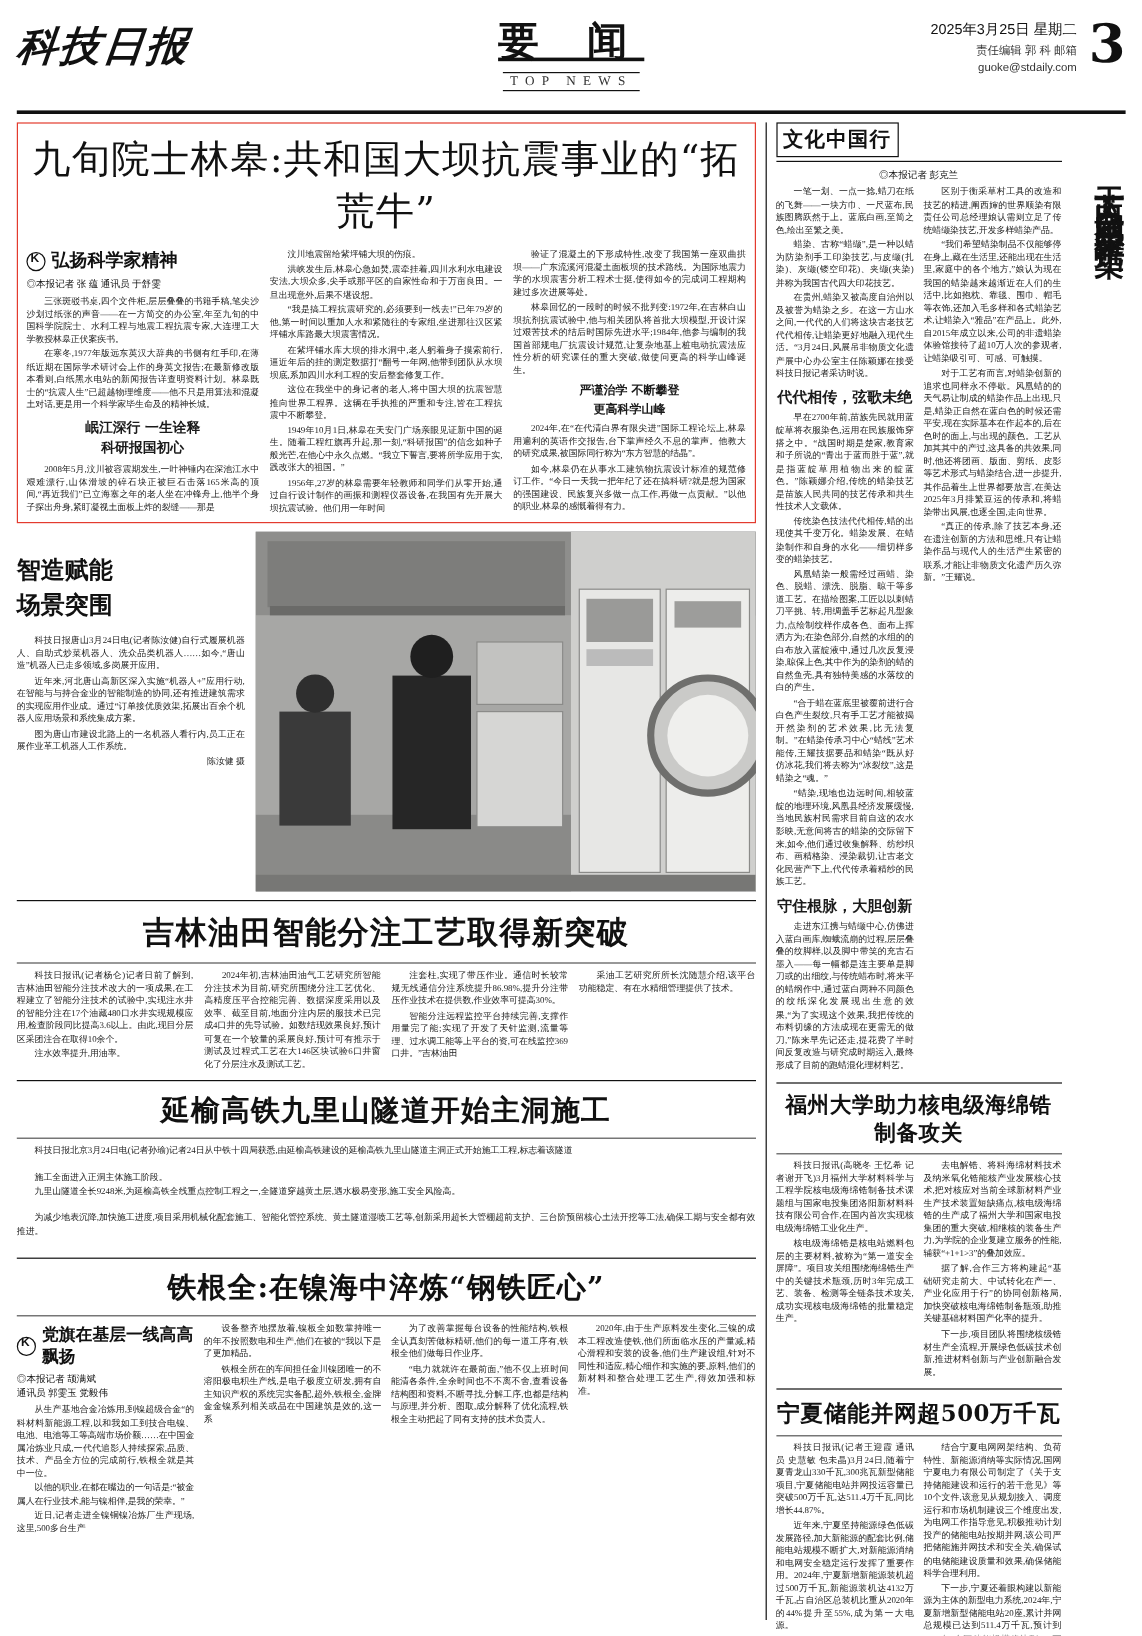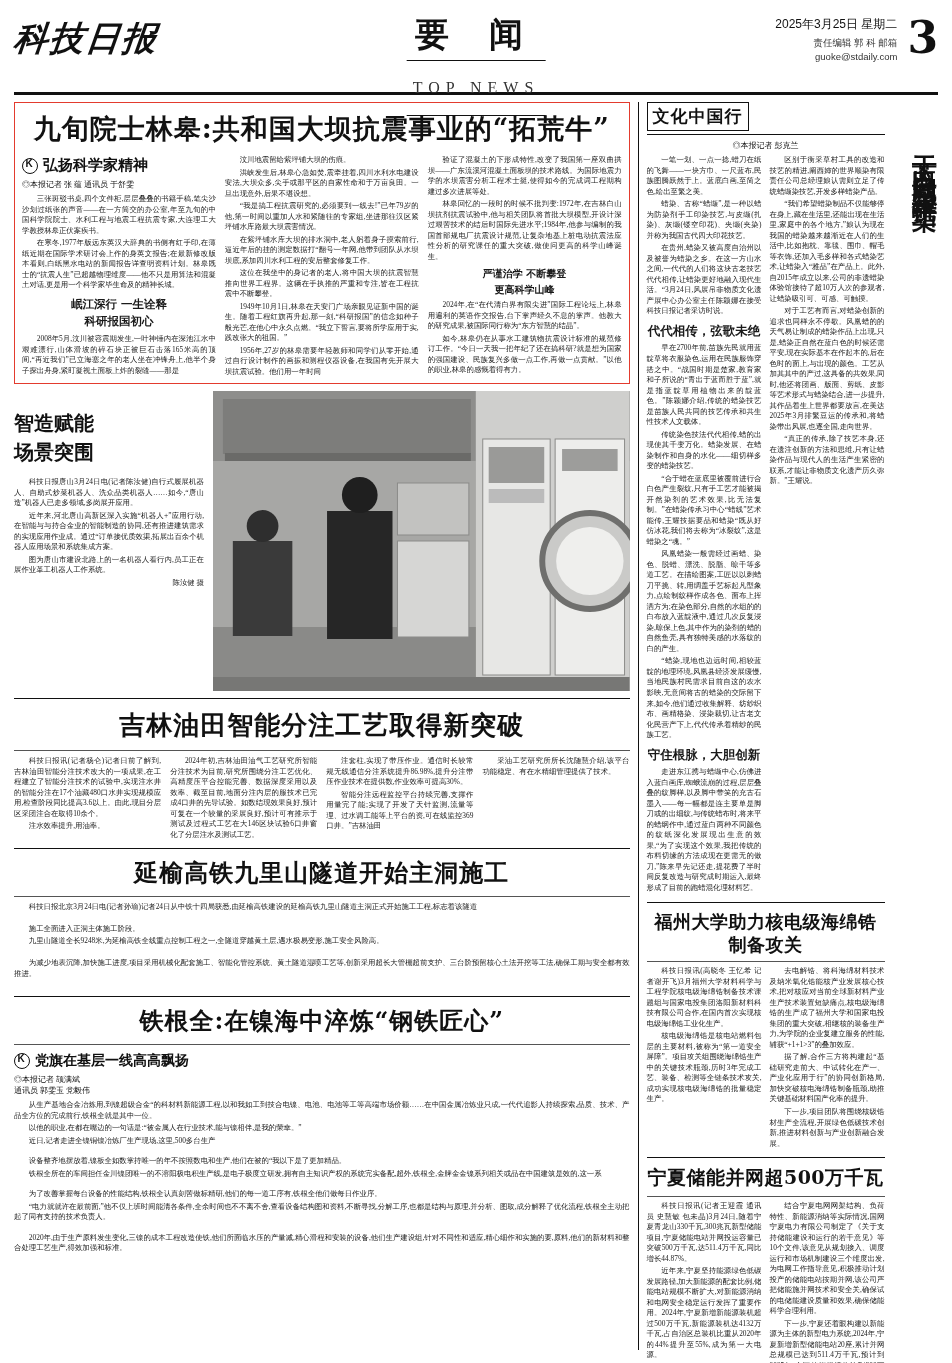--- a/index.html
+++ b/index.html
@@ -8,63 +8,63 @@
     font-family:"Liberation Serif", serif;
     color:#111;
     -webkit-font-smoothing:antialiased;
   }
   .page{position:relative;width:952px;height:1363px;overflow:hidden;padding:0;box-sizing:border-box;}
 
   
   .masthead{position:relative;height:82px;border-bottom:3px solid #111;margin:10px 14px 0 14px;}
   .mh-logo{position:absolute;left:0;top:6px;font-family:"DejaVu Serif",serif;font-weight:700;font-size:34px;letter-spacing:2px;
     font-style:italic;color:#111;transform:skewX(-6deg);}
-  .mh-center{position:absolute;left:50%;transform:translateX(-50%);top:2px;text-align:center;}
+  .mh-center{position:absolute;left:50%;transform:translateX(-50%);top:2px;text-align:center;text-decoration:underline;}
   .mh-center .cn{font-size:34px;font-weight:700;letter-spacing:14px;font-family:"DejaVu Serif",serif;}
-  .mh-center .en{font-size:16px;letter-spacing:6px;color:#333;margin-top:2px;border-top:1px solid #111;border-bottom:1px solid #111;padding:18px 6px;display:inline-block;}
+  .mh-center .en{font-size:11px;letter-spacing:6px;color:#333;margin-top:2px;border-top:1px solid #111;border-bottom:1px solid #111;padding:1px 6px;display:inline-block;}
   .mh-right{position:absolute;right:0;top:6px;text-align:right;}
   .mh-date{font-size:12px;color:#111;margin-bottom:3px;font-family:"Liberation Sans",sans-serif;}
   .mh-editor{font-size:9.5px;color:#333;line-height:1.45;font-family:"Liberation Sans",sans-serif;}
   .mh-pageno{position:absolute;right:-4px;top:4px;font-size:44px;font-weight:700;font-family:"DejaVu Serif",serif;line-height:1;}
   .mh-right-inner{display:flex;align-items:flex-start;justify-content:flex-end;gap:10px;}
 
   
   .content{position:relative;display:flex;margin:7px 14px 0 14px;height:1248px;box-sizing:border-box;}
   .col-left{width:625px;position:relative;}
   .col-div{width:1px;background:#111;margin:0 8px;}
   .col-right{width:296px;position:relative;}
   .tiny{font-size:7.4px;line-height:1.42;text-align:justify;color:#1a1a1a;}
   .tiny p{margin:0 0 2px 0;text-indent:2em;}
   .byline{font-size:8px;color:#111;margin:3px 0 4px 0;}
   .rule{height:1px;background:#111;}
   .rule-thin{height:1px;background:#555;}
 
   
   .topbox{border:1.6px solid #e33b2e;padding:6px 7px 4px 7px;box-sizing:border-box;}
-  .topbox h1{margin:2px 0 8px 0;font-size:27px;letter-spacing:1px;text-align:center;font-family:"DejaVu Serif",serif;font-weight:700;}
+  .topbox h1{margin:2px 0 8px 0;font-size:32px;letter-spacing:1px;text-align:center;font-family:"DejaVu Serif",serif;font-weight:400;}
   .topcols{display:flex;gap:9px;}
   .tcol{flex:1;}
   .kicker{display:flex;align-items:center;gap:5px;font-size:15px;font-weight:700;font-family:"DejaVu Serif",serif;margin:1px 0 4px 0;}
   .kmark{width:14px;height:14px;border:1.3px solid #111;border-radius:50%;display:inline-block;position:relative;flex:none;}
   .kmark:after{content:"K";position:absolute;left:2.5px;top:-1px;font-size:10px;font-weight:700;font-family:"Liberation Sans",sans-serif;}
   .subhead{text-align:center;font-size:11.5px;font-weight:700;font-family:"DejaVu Serif",serif;line-height:1.5;margin:5px 0 4px 0;}
   .subhead2{text-align:center;font-size:10px;font-weight:700;font-family:"DejaVu Serif",serif;line-height:1.55;margin:4px 0 3px 0;}
 
   
   .photo-row{display:flex;margin-top:7px;gap:9px;}
   .photo-cap{width:190px;}
   .cap-title{font-size:20px;font-weight:700;font-family:"DejaVu Serif",serif;line-height:1.45;margin:18px 0 10px 0;}
   .photo{flex:1;height:300px;position:relative;overflow:hidden;background:#9a9a9a;}
 
   
   .h-big{font-size:26px;font-weight:700;font-family:"DejaVu Serif",serif;text-align:center;letter-spacing:1px;margin:9px 0 7px 0;}
   .h-big2{font-size:24px;font-weight:700;font-family:"DejaVu Serif",serif;text-align:center;letter-spacing:1px;margin:8px 0 7px 0;}
   .cols3{display:flex;gap:9px;}
   .cols3 > div{flex:1;}
-  .cols4{display:flex;gap:8px;flex-direction:column;}
+  .cols4{display:flex;gap:8px;}
   .cols4 > div{flex:1;}
 
   
   .brand{display:flex;align-items:center;gap:6px;border-bottom:1.5px solid #111;padding-bottom:3px;margin-bottom:5px;}
   .brand .bx{font-size:17px;font-weight:700;font-family:"DejaVu Serif",serif;letter-spacing:1px;border:1.5px solid #111;padding:2px 5px;}
   .vtitle{position:absolute;right:0;top:34px;width:54px;font-size:25px;font-weight:700;font-family:"DejaVu Serif",serif;
      writing-mode:vertical-rl;text-orientation:upright;letter-spacing:5px;line-height:1.12;height:470px;}
   .r-sub{font-size:12.5px;font-weight:700;font-family:"DejaVu Serif",serif;text-align:center;margin:5px 0 4px 0;}
   .r-h{font-size:18px;font-weight:700;font-family:"DejaVu Serif",serif;text-align:center;letter-spacing:0.5px;margin:7px 0 5px 0;line-height:1.3;}
   .r-h2{font-size:19px;font-weight:700;font-family:"DejaVu Serif",serif;text-align:center;letter-spacing:0.5px;margin:7px 0 5px 0;}
@@ -267,22 +267,22 @@
         <div class="byline" style="text-align:center">◎本报记者 彭克兰</div>
 
         <div class="cols2">
           <div class="tiny">
             <p>一笔一划、一点一捻,蜡刀在纸的飞舞——一块方巾、一尺蓝布,民族图腾跃然于上。蓝底白画,至简之色,绘出至繁之美。</p>
             <p>蜡染、古称“蜡缬”,是一种以蜡为防染剂手工印染技艺,与皮缬(扎染)、灰缬(镂空印花)、夹缬(夹染)并称为我国古代四大印花技艺。</p>
             <p>在贵州,蜡染又被高度自治州以及被誉为蜡染之乡。在这一方山水之间,一代代的人们将这块古老技艺代代相传,让蜡染更好地融入现代生活。“3月24日,风展吊非物质文化遗产展中心办公室主任陈颖娜在接受科技日报记者采访时说。</p>
             <div class="r-sub">代代相传，弦歌未绝</div>
             <p>早在2700年前,苗族先民就用蓝靛草将衣服染色,运用在民族服饰穿搭之中。“战国时期是楚家,教育家和子所说的“青出于蓝而胜于蓝”,就是指蓝靛草用植物出来的靛蓝色。”陈颖娜介绍,传统的蜡染技艺是苗族人民共同的技艺传承和共生性技术人文载体。</p>
             <p>传统染色技法代代相传,蜡的出现使其千变万化。蜡染发展、在蜡染制作和自身的水化——细切样多变的蜡染技艺。</p>
+            <p>风凰蜡染一般需经过画蜡、染色、脱蜡、漂洗、脱脂、晾干等多道工艺。在描绘图案,工匠以以刺蜡刀平挑、转,用绸盖手艺标起凡型象力,点绘制纹样作成各色、面布上挥洒方为;在染色部分,自然的水组的的白布放入蓝靛液中,通过几次反复浸染,晾保上色,其中作为的染剂的蜡的自然鱼壳,具有独特美感的水落纹的白的产生。</p>
             <p>“合于蜡在蓝底里被覆前进行合白色产生裂纹,只有手工艺才能被揭开然染剂的艺术效果,比无法复制。”在蜡染传承习中心“蜡线”艺术能传,王耀技据要品和蜡染“既从好仿冰花,我们将去称为“冰裂纹”,这是蜡染之“魂。”</p>
-            <p>风凰蜡染一般需经过画蜡、染色、脱蜡、漂洗、脱脂、晾干等多道工艺。在描绘图案,工匠以以刺蜡刀平挑、转,用绸盖手艺标起凡型象力,点绘制纹样作成各色、面布上挥洒方为;在染色部分,自然的水组的的白布放入蓝靛液中,通过几次反复浸染,晾保上色,其中作为的染剂的蜡的自然鱼壳,具有独特美感的水落纹的白的产生。</p>
             <p>“蜡染,现地也边远时间,相较蓝靛的地理环境,风凰县经济发展缓慢,当地民族村民需求目前自这的农水影映,无意间将古的蜡染的交际留下来,如今,他们通过收集解释、纺纱织布、画精格染、浸染裁切,让古老文化民营产下上,代代传承着精纱的民族工艺。</p>
             <div class="r-sub">守住根脉，大胆创新</div>
             <p>走进东江携与蜡缬中心,仿佛进入蓝白画库,蜘蛾流崩的过程,层层叠叠的纹脚样,以及脚中带笑的充古石墨入——每一幅都是连主要单是脚刀或的出细纹,与传统蜡布时,将来平的蜡纲作中,通过蓝白两种不同颜色的纹纸深化发展现出生意的效果,“为了实现这个效果,我把传统的布料切缘的方法成现在更需无的做刀,”陈来早先记还走,提花费了半时间反复改造与研究成时期运入,最终形成了目前的跑蜡混化理材料艺。</p>
           </div>
           <div class="tiny">
             <p>区别于衡采草村工具的改造和技艺的精进,阐西婶的世界顺染有限责任公司总经理娘认需则立足了传统蜡缬染技艺,开发多样蜡染产品。</p>
             <p>“我们希望蜡染制品不仅能够停在身上,藏在生活里,还能出现在生活里,家庭中的各个地方,”娘认为现在我国的蜡染越来越渐近在人们的生活中,比如抱枕、靠毯、围巾、帽毛等衣饰,还加入毛多样和各式蜡染艺术,让蜡染入“雅品”在产品上。此外,自2015年成立以来,公司的非遗蜡染体验馆接待了超10万人次的参观者,让蜡染吸引可、可感、可触摸。</p>
             <p>对于工艺有而言,对蜡染创新的追求也同样永不停歇。风凰蜡的的天气易让制成的蜡染作品上出现,只是,蜡染正自然在蓝白色的时候还需平安,现在实际基本在作起本的,后在色时的面上,与出现的颜色。工艺从加其其中的产过,这具备的共效果,同时,他还将团画、版面、剪纸、皮影等艺术形式与蜡染结合,进一步提升,其作品着生上世界都要放言,在美达2025年3月排繁豆运的传承和,将蜡染带出风展,也逐全国,走向世界。</p>
             <p>“真正的传承,除了技艺本身,还在遗注创新的方法和思维,只有让蜡染作品与现代人的生活产生紧密的联系,才能让非物质文化遗产历久弥新。”王耀说。</p>
             <p></p>

